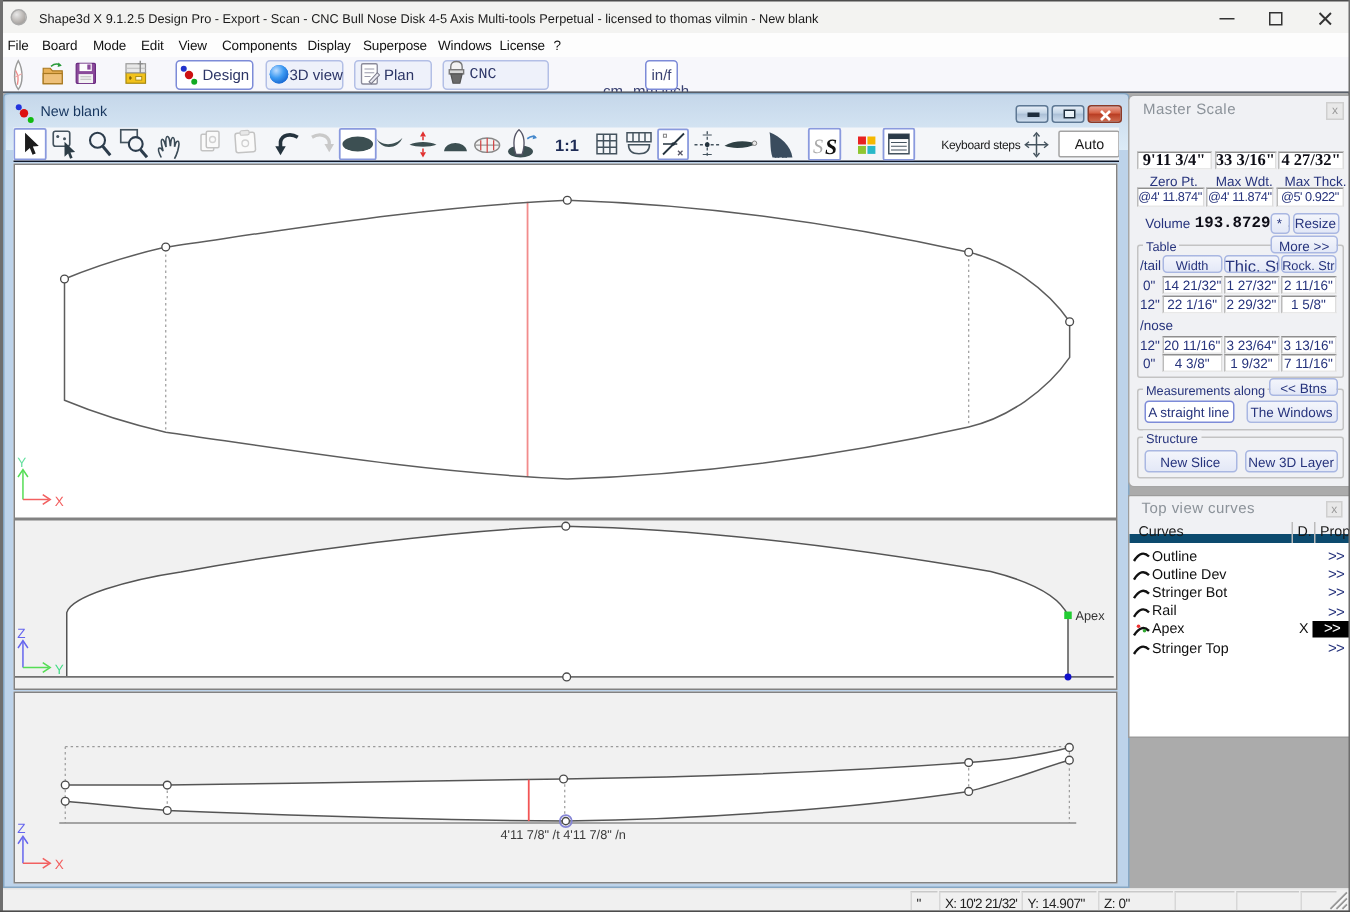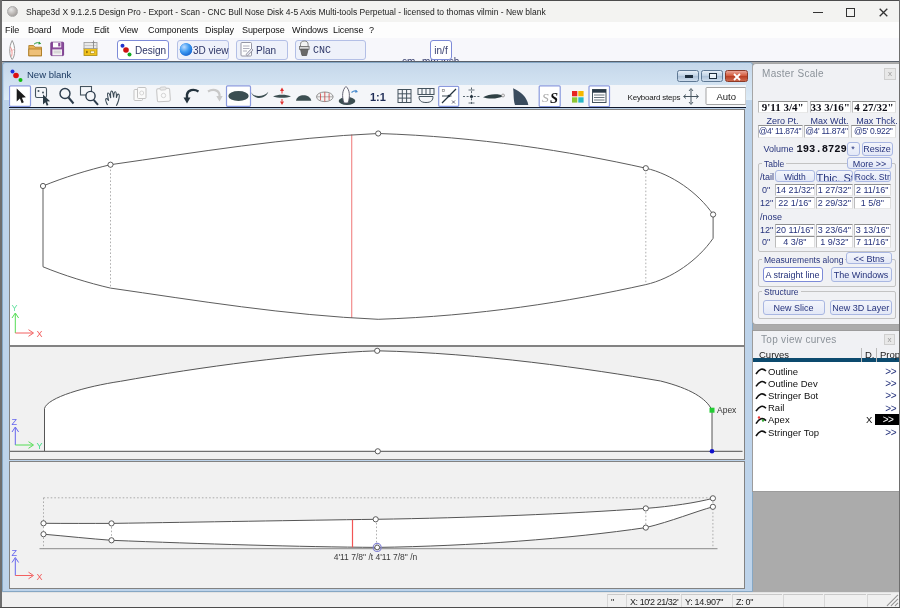--- a/index.html
+++ b/index.html
@@ -42,21 +42,21 @@
 #master { left:750.5px; top:1px; width:148px; height:262px; background:#f0f1f4; border:1px solid #a6a6a6; border-right:none; border-radius:4px 0 0 4px; font-size:9px; color:#26337c; }
 #master .ptitle { left:9px; top:4px; font-size:10px; color:#8b9299; letter-spacing:0.3px; }
 .vbox { position:absolute; background:#fff; border-top:1px solid #8f8f8f; border-left:1px solid #bbb; border-bottom:1px solid #e8e8e8; border-right:1px solid #ddd; text-align:center; white-space:nowrap; overflow:hidden; line-height:11px; }
 .serifv { font-family:"Liberation Serif", serif; font-weight:bold; font-size:11px; color:#0d0d16; }
 .sbtn { position:absolute; border:1px solid #a9b7e2; border-radius:3px; background:linear-gradient(#f3f5fb,#e3e8f7); color:#26337c; font-size:9px; text-align:center; white-space:nowrap; overflow:hidden; }
 .sbtn.white { background:#fff; border-color:#7d8bd8; }
 .gbox { position:absolute; border:1px solid #c3c3c3; border-radius:2px; }
 .glbl { position:absolute; background:#f0f1f4; padding:0 2px; font-size:8.5px; color:#26337c; white-space:nowrap; }
 #curves { left:750.5px; top:268px; width:148px; height:162px; background:#fff; border:1px solid #9c9c9c; border-right:none; }
 #curves .ptitle { left:8px; top:3px; font-size:10px; color:#8b9299; letter-spacing:0.3px; }
-#curves .chead { left:0; top:17px; width:147px; height:14px; background:#f0f1f4; border-bottom:4px solid #0c4a6e; font-size:9.5px; color:#1a1a1a; }
+#curves .chead { left:0; top:17px; width:147px; height:14px; background:#f0f1f4; border-bottom:6px solid #0c4a6e; font-size:9.5px; color:#1a1a1a; }
 .crow { position:absolute; left:0; width:147px; height:12.4px; font-size:9.5px; color:#101010; }
 .crow .nm { position:absolute; left:15px; top:0; }
 .crow .pp { position:absolute; right:4px; top:0.5px; color:#26337c; font-size:10px; letter-spacing:-0.5px; }
 
 #status { left:0; top:592px; width:900px; height:14.5px; background:#f0f0f0; border-top:1px solid #e3e3e3; font-size:9.5px; color:#111; }
 .scell { position:absolute; top:1px; height:13px; border-left:1px solid #d7d7d7; border-top:1px solid #c9c9c9; font-size:9px; letter-spacing:-0.3px; color:#222; padding:1.5px 0 0 3px; white-space:nowrap; overflow:hidden; }
 </style>
 </head>
 <body>
 

